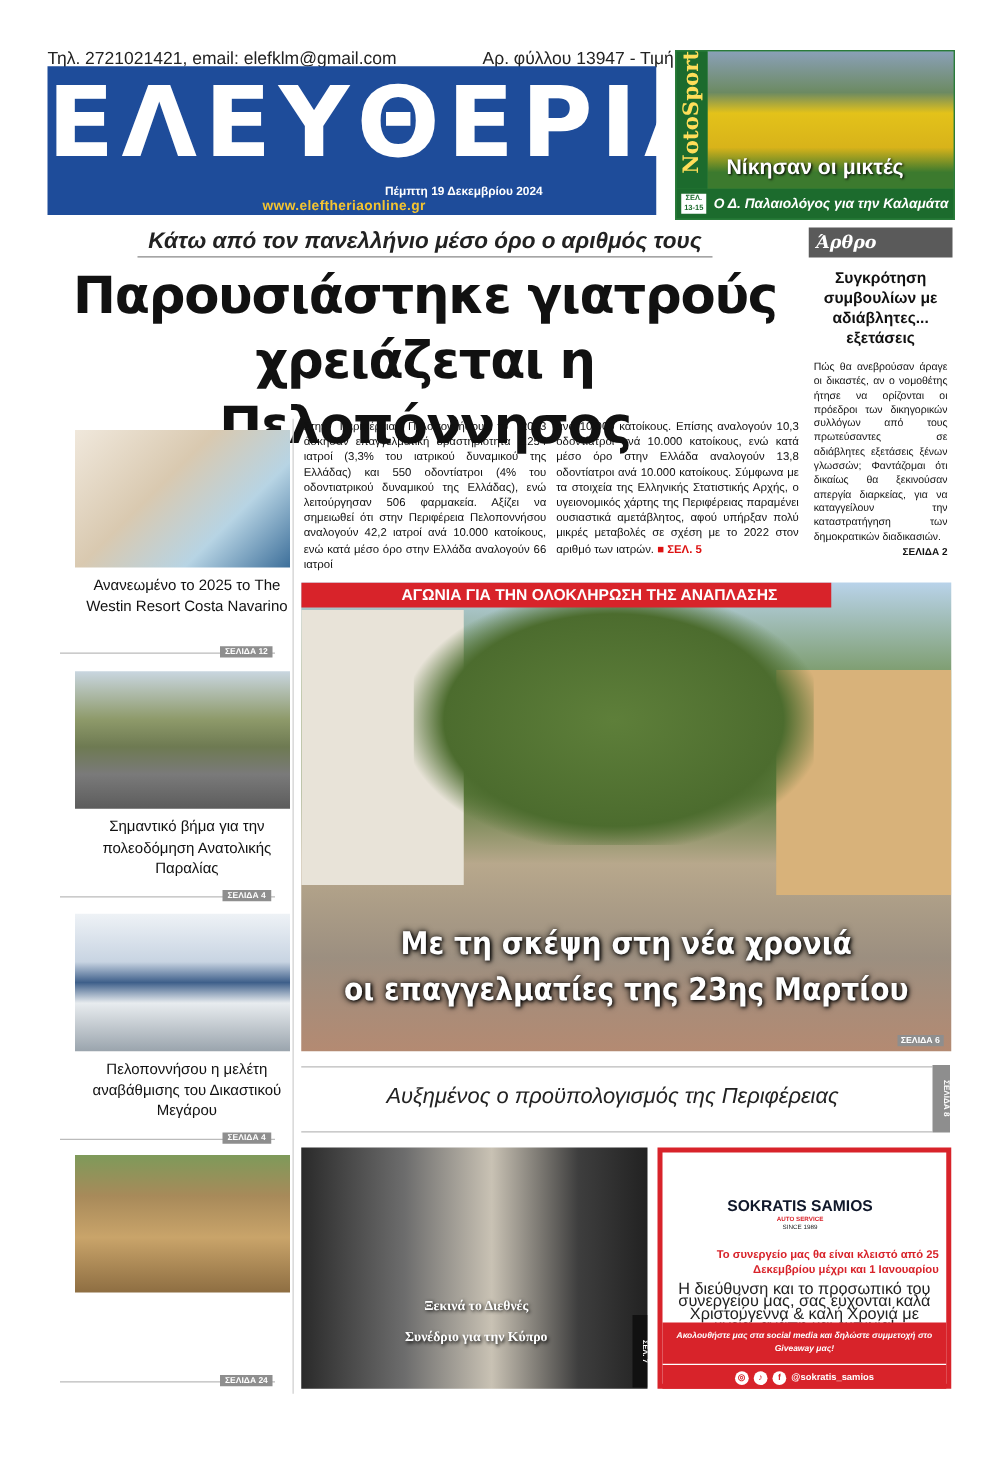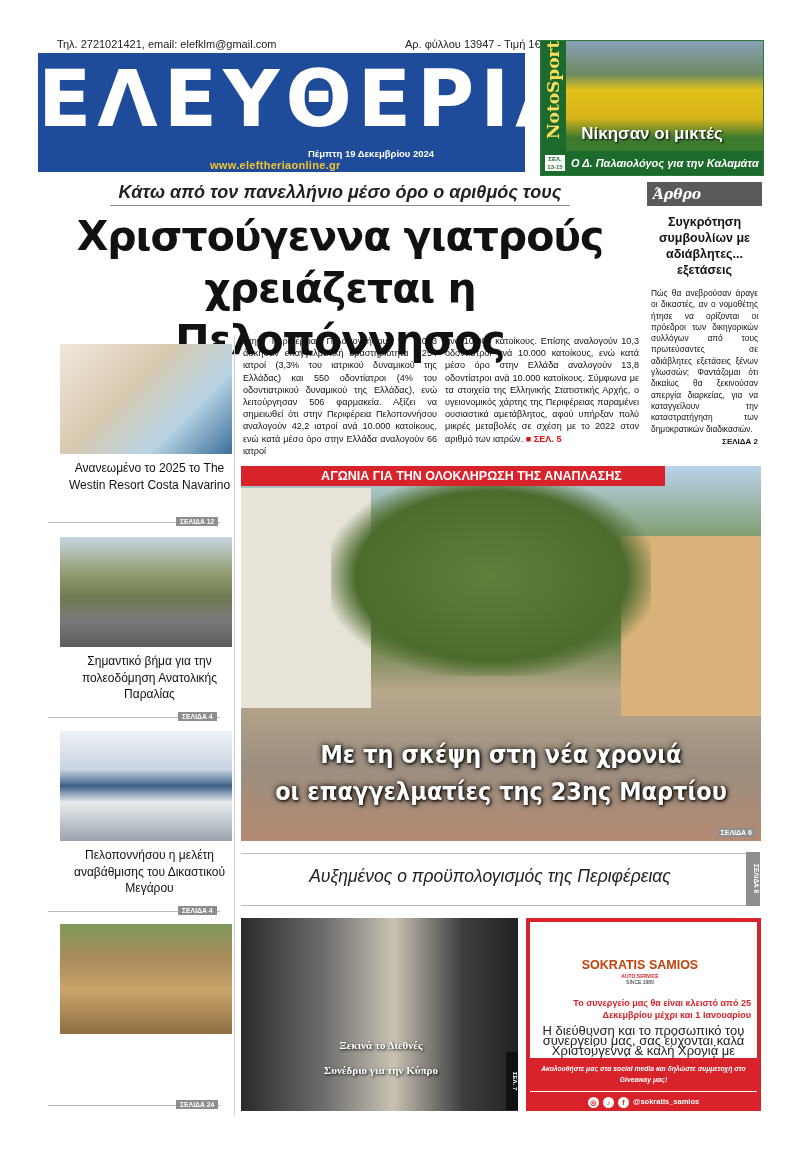--- a/index.html
+++ b/index.html
@@ -1,18 +1,18 @@
 <!DOCTYPE html>
 <html><head>
 <meta charset="utf-8">
 <style>
   html, body { margin: 0; padding: 0; }
   body { width: 800px; height: 1167px; background: #ffffff; position: relative; overflow: hidden; font-family: "Liberation Sans", sans-serif; color: #111; }
   .abs { position: absolute; }
-  .topline { top: 38px; font-size: 11px; color: #222; margin-left: 19px; }
+  .topline { top: 38px; font-size: 14px; color: #222; }
   #masthead { left: 38px; top: 53px; width: 487px; height: 119px; background: #1e4c9a; }
   #masthead .logo { position: absolute; left: 0; right: 0; top: 4px; text-align: center; color: #fff; font-family: "DejaVu Sans", sans-serif; font-weight: bold; font-size: 78px; letter-spacing: 6px; line-height: 84px; }
   #masthead .date { position: absolute; left: 270px; top: 95px; color: #fff; font-size: 9.5px; font-weight: bold; }
   #masthead .url { position: absolute; left: 172px; top: 106px; color: #f4c430; font-size: 11px; font-weight: bold; letter-spacing: .3px; }
   #sport { left: 540px; top: 40px; width: 222px; height: 134px; border: 1px solid #2a7a3a; background: #2f8a3f; overflow: hidden; }
   #sport .strip { position: absolute; left: 0; top: 0; width: 25px; height: 110px; background: #1c6b2d; }
   #sport .strip span { position: absolute; left: 2px; top: 98px; transform: rotate(-90deg); transform-origin: left top; color: #ffde59; font-family: "DejaVu Serif", serif; font-weight: bold; font-size: 17px; white-space: nowrap; }
   #sport .photo { position: absolute; left: 25px; top: 0; right: 0; height: 110px; background: linear-gradient(#8aa0b8 0%, #6c8a62 30%, #e3c21a 45%, #d8b31a 70%, #3c7a2e 88%); }
   #sport .caption { position: absolute; left: 0; right: 0; top: 83px; text-align: center; color: #fff; font-size: 17px; font-weight: bold; text-shadow: 1px 1px 2px #000; }
   #sport .bottom { position: absolute; left: 0; right: 0; top: 110px; height: 24px; background: #1c6b2d; color: #fff; font-size: 11px; font-weight: bold; font-style: italic; line-height: 24px; padding-left: 30px; }
@@ -41,21 +41,21 @@
   #mainphoto .pg { position: absolute; right: 6px; bottom: 4px; font-size: 7px; color: #fff; background: #8e8e8e; padding: 1px 3px; font-weight: bold; }
   .budget { left: 250px; top: 866px; width: 480px; text-align: center; font-size: 17.5px; font-style: italic; color: #222; }
   .budget-rule-t { left: 241px; top: 853px; width: 505px; height: 1px; background: #bbb; }
   .budget-rule-b { left: 241px; top: 905px; width: 505px; height: 1px; background: #bbb; }
   .budget-tag { left: 746px; top: 852px; width: 14px; height: 54px; background: #8e8e8e; color: #fff; font-size: 6.5px; font-weight: bold; writing-mode: vertical-rl; text-align: center; }
   #cyprus { left: 241px; top: 918px; width: 277px; height: 193px; background: linear-gradient(90deg, #2a2a2a 0%, #6d6d6d 30%, #c9c2b4 55%, #3e3e3e 80%, #222 100%); overflow: hidden; }
   #cyprus .title { position: absolute; left: 0; right: 12px; top: 115px; text-align: center; color: #fff; font-family: Liberation Serif, serif; font-weight: bold; font-size: 11px; line-height: 25px; text-shadow: 1px 1px 3px #000; padding-left: 15px; }
   #cyprus .tag { position: absolute; right: 0; top: 134px; width: 12px; height: 58px; background: #111; color: #fff; font-size: 6px; writing-mode: vertical-rl; text-align: center; font-weight: bold; }
   #ad { left: 526px; top: 918px; width: 235px; height: 193px; border: 4px solid #d8232a; box-sizing: border-box; background: #fff; }
   #ad .logo-box { position: absolute; left: 46px; top: 14px; width: 128px; height: 52px; }
-  #ad .logo { position: absolute; left: 0; right: 0; top: 22px; text-align: center; font-weight: bold; font-size: 12.5px; color: #c2410c; }
+  #ad .logo { position: absolute; left: 0; right: 0; top: 22px; text-align: center; font-weight: bold; font-size: 12.5px; color: #0f172a; }
   #ad .sub { position: absolute; left: 0; right: 0; top: 37px; text-align: center; font-size: 5px; color: #d8232a; font-weight: bold; }
   #ad .since { position: absolute; left: 0; right: 0; top: 43px; text-align: center; font-size: 5px; color: #222; }
   #ad .closed { position: absolute; left: 6px; right: 6px; top: 76px; text-align: right; font-size: 9px; font-weight: bold; color: #d8232a; line-height: 11.5px; }
   #ad .wish { position: absolute; left: 6px; right: 6px; top: 104px; text-align: center; font-size: 13px; color: #222; line-height: 10px; }
   #ad .bar { position: absolute; left: 0; right: 0; top: 136px; height: 33px; background: #d8232a; color: #fff; text-align: center; font-size: 6.8px; font-weight: bold; font-style: italic; line-height: 11px; padding-top: 5px; box-sizing: border-box; }
   #ad .social { position: absolute; left: 0; right: 0; top: 170px; height: 19px; background: #d8232a; color: #fff; font-size: 7.5px; font-weight: bold; text-align: center; line-height: 19px; }
   #ad .social .ic { display: inline-block; width: 11px; height: 11px; border-radius: 50%; background: #fff; color: #d8232a; font-size: 7px; line-height: 11px; margin-right: 2px; vertical-align: middle; }
 </style>
 </head>
 <body>
@@ -75,21 +75,21 @@
       <span>NotoSport</span>
     </div>
   <div class="caption">Νίκησαν οι μικτές</div>
   <div class="bottom">Ο Δ. Παλαιολόγος για την Καλαμάτα '80</div>
   <div class="badge">ΣΕΛ. 13-15</div>
 </div>
 
 <div class="abs kicker">Κάτω από τον πανελλήνιο μέσο όρο ο αριθμός τους</div>
 <div class="abs kicker-rule"></div>
 <div class="abs headline">
-  <div>Χριστούγεννα γιατρούς</div>
+  <div>Παρουσιάστηκε γιατρούς</div>
   <div>χρειάζεται η Πελοπόννησος</div>
 </div>
 
 <div id="arthro" class="abs">
   <div class="lbl">Άρθρο</div>
   <div class="ttl">Συγκρότηση συμβουλίων με αδιάβλητες... εξετάσεις</div>
   <div class="body">Πώς θα ανεβρούσαν άραγε οι δικαστές, αν ο νομοθέτης ήτησε να ορίζονται οι πρόεδροι των δικηγορικών συλλόγων από τους πρωτεύσαντες σε αδιάβλητες εξετάσεις ξένων γλωσσών; Φαντάζομαι ότι δικαίως θα ξεκινούσαν απεργία διαρκείας, για να καταγγείλουν την καταστρατήγηση των δημοκρατικών διαδικασιών.</div>
   <div class="pg">ΣΕΛΙΔΑ 2</div>
 </div>
 

